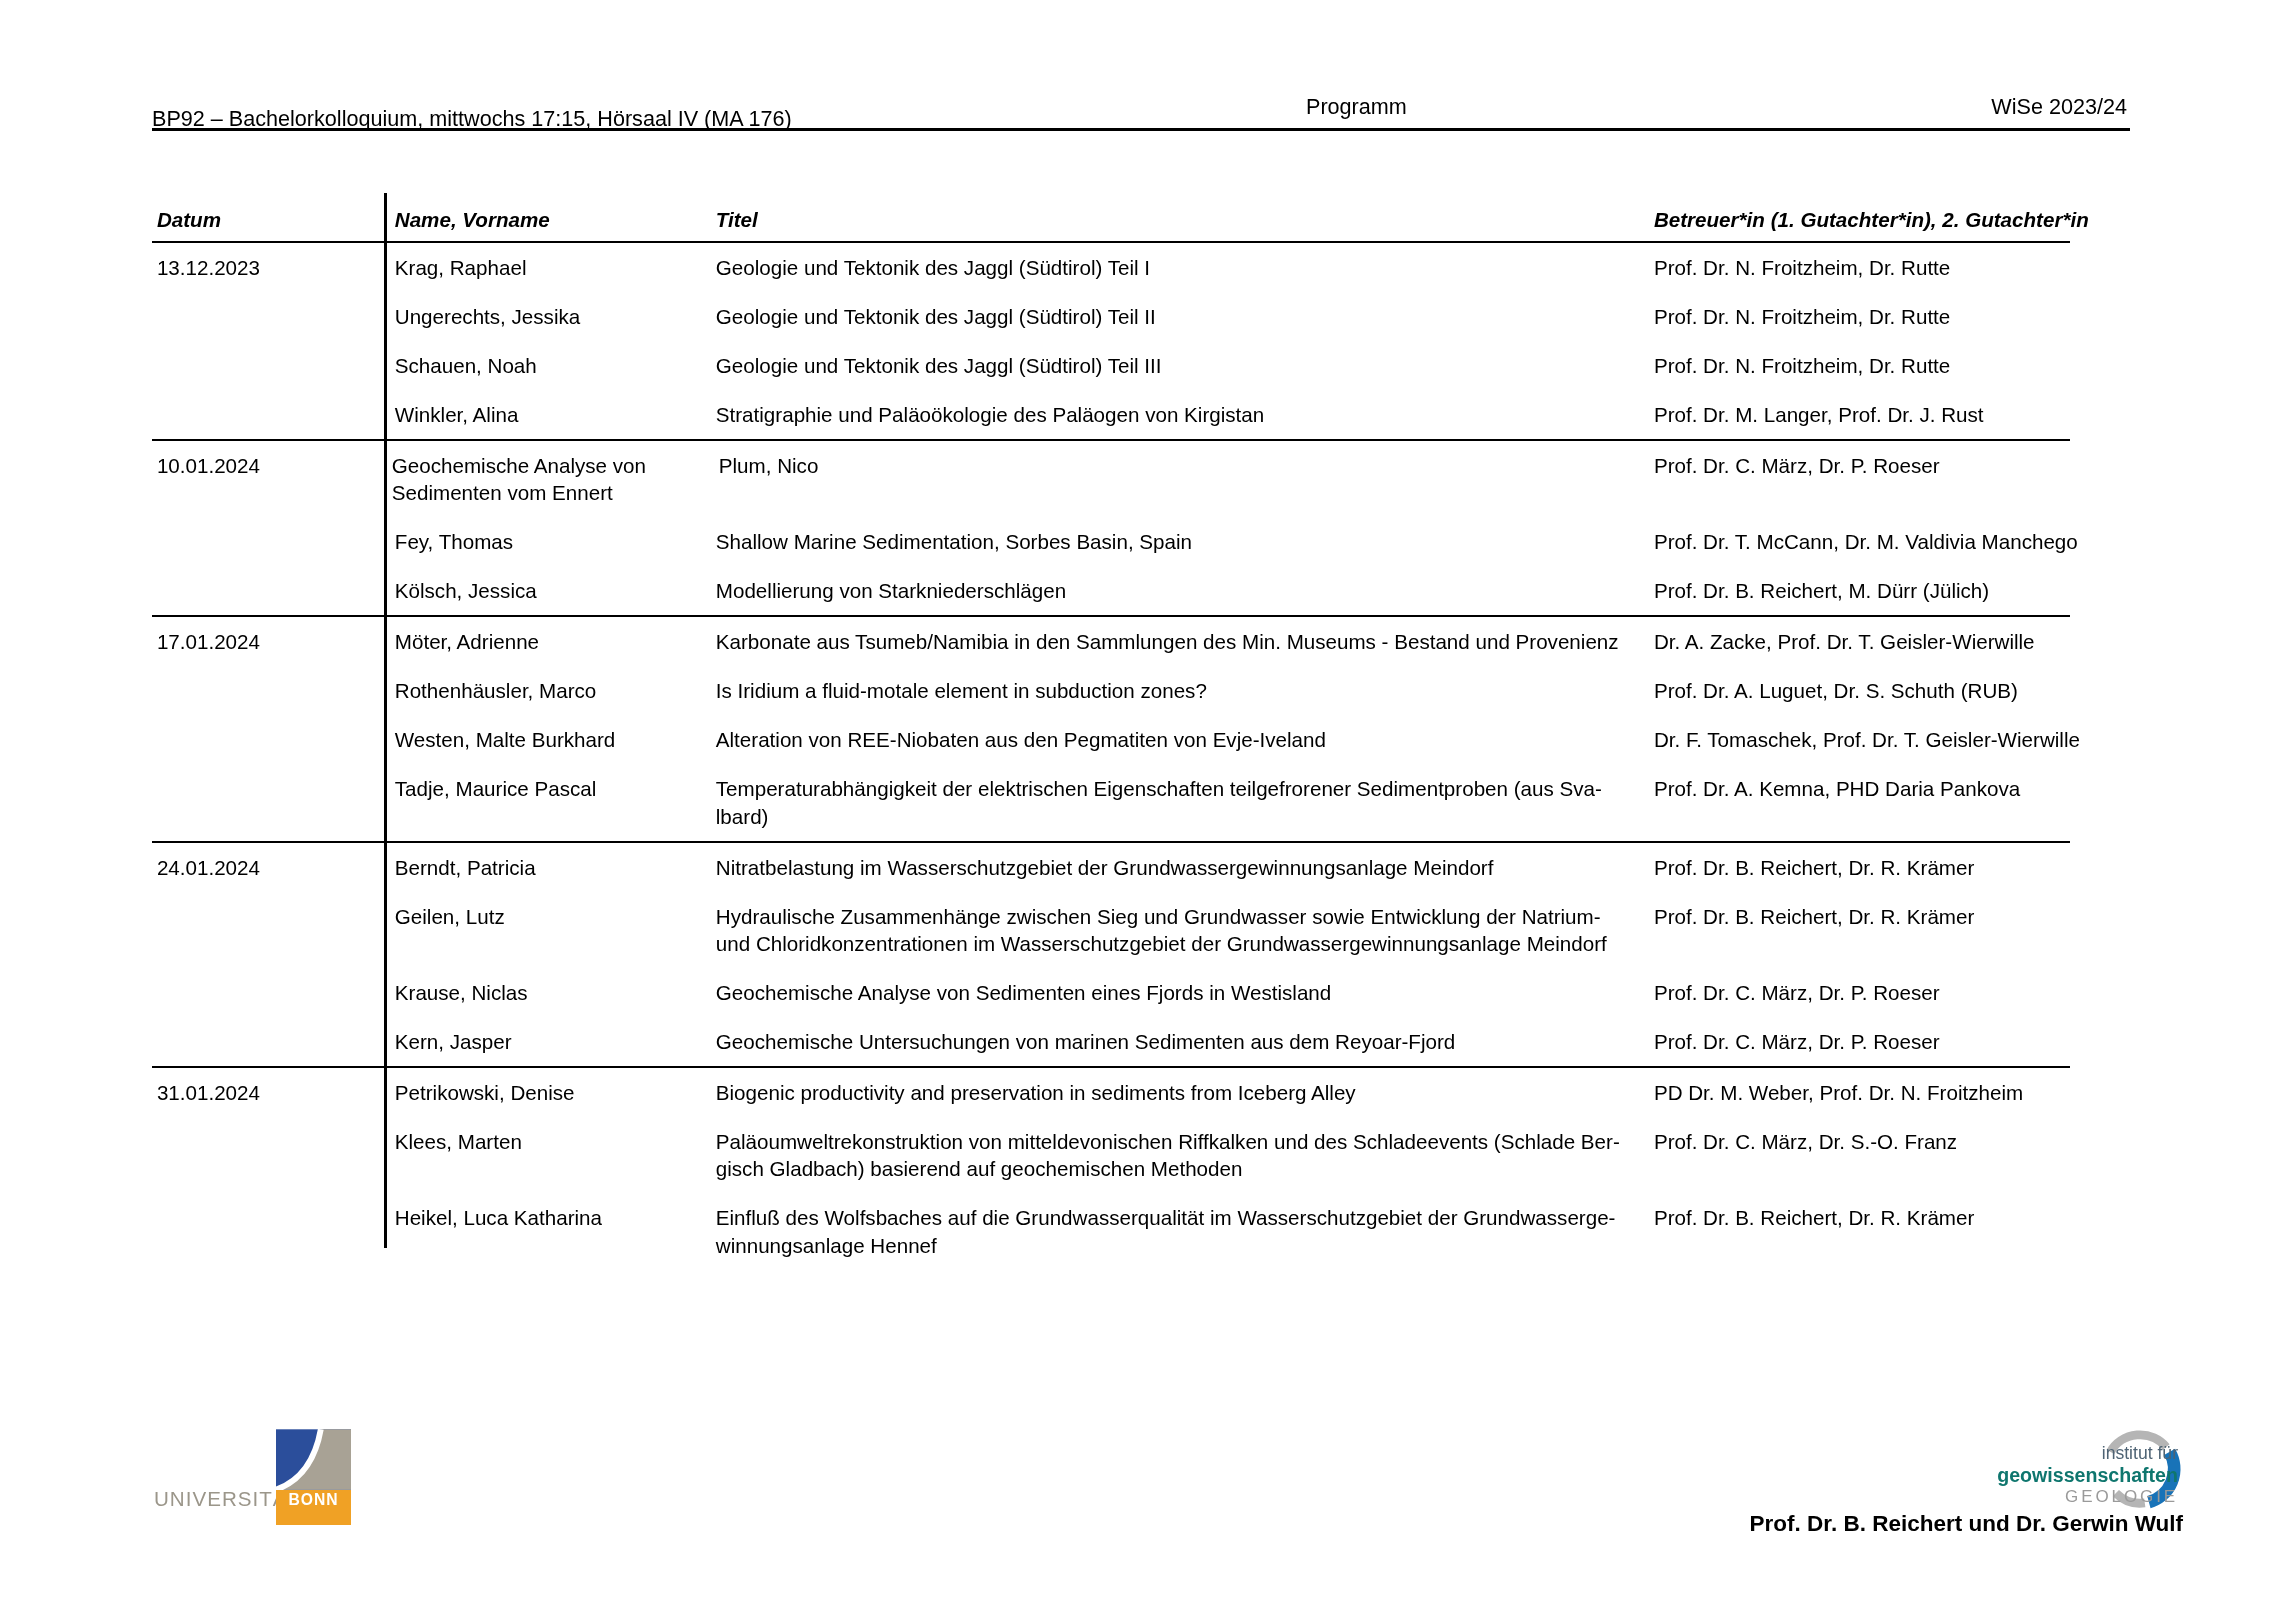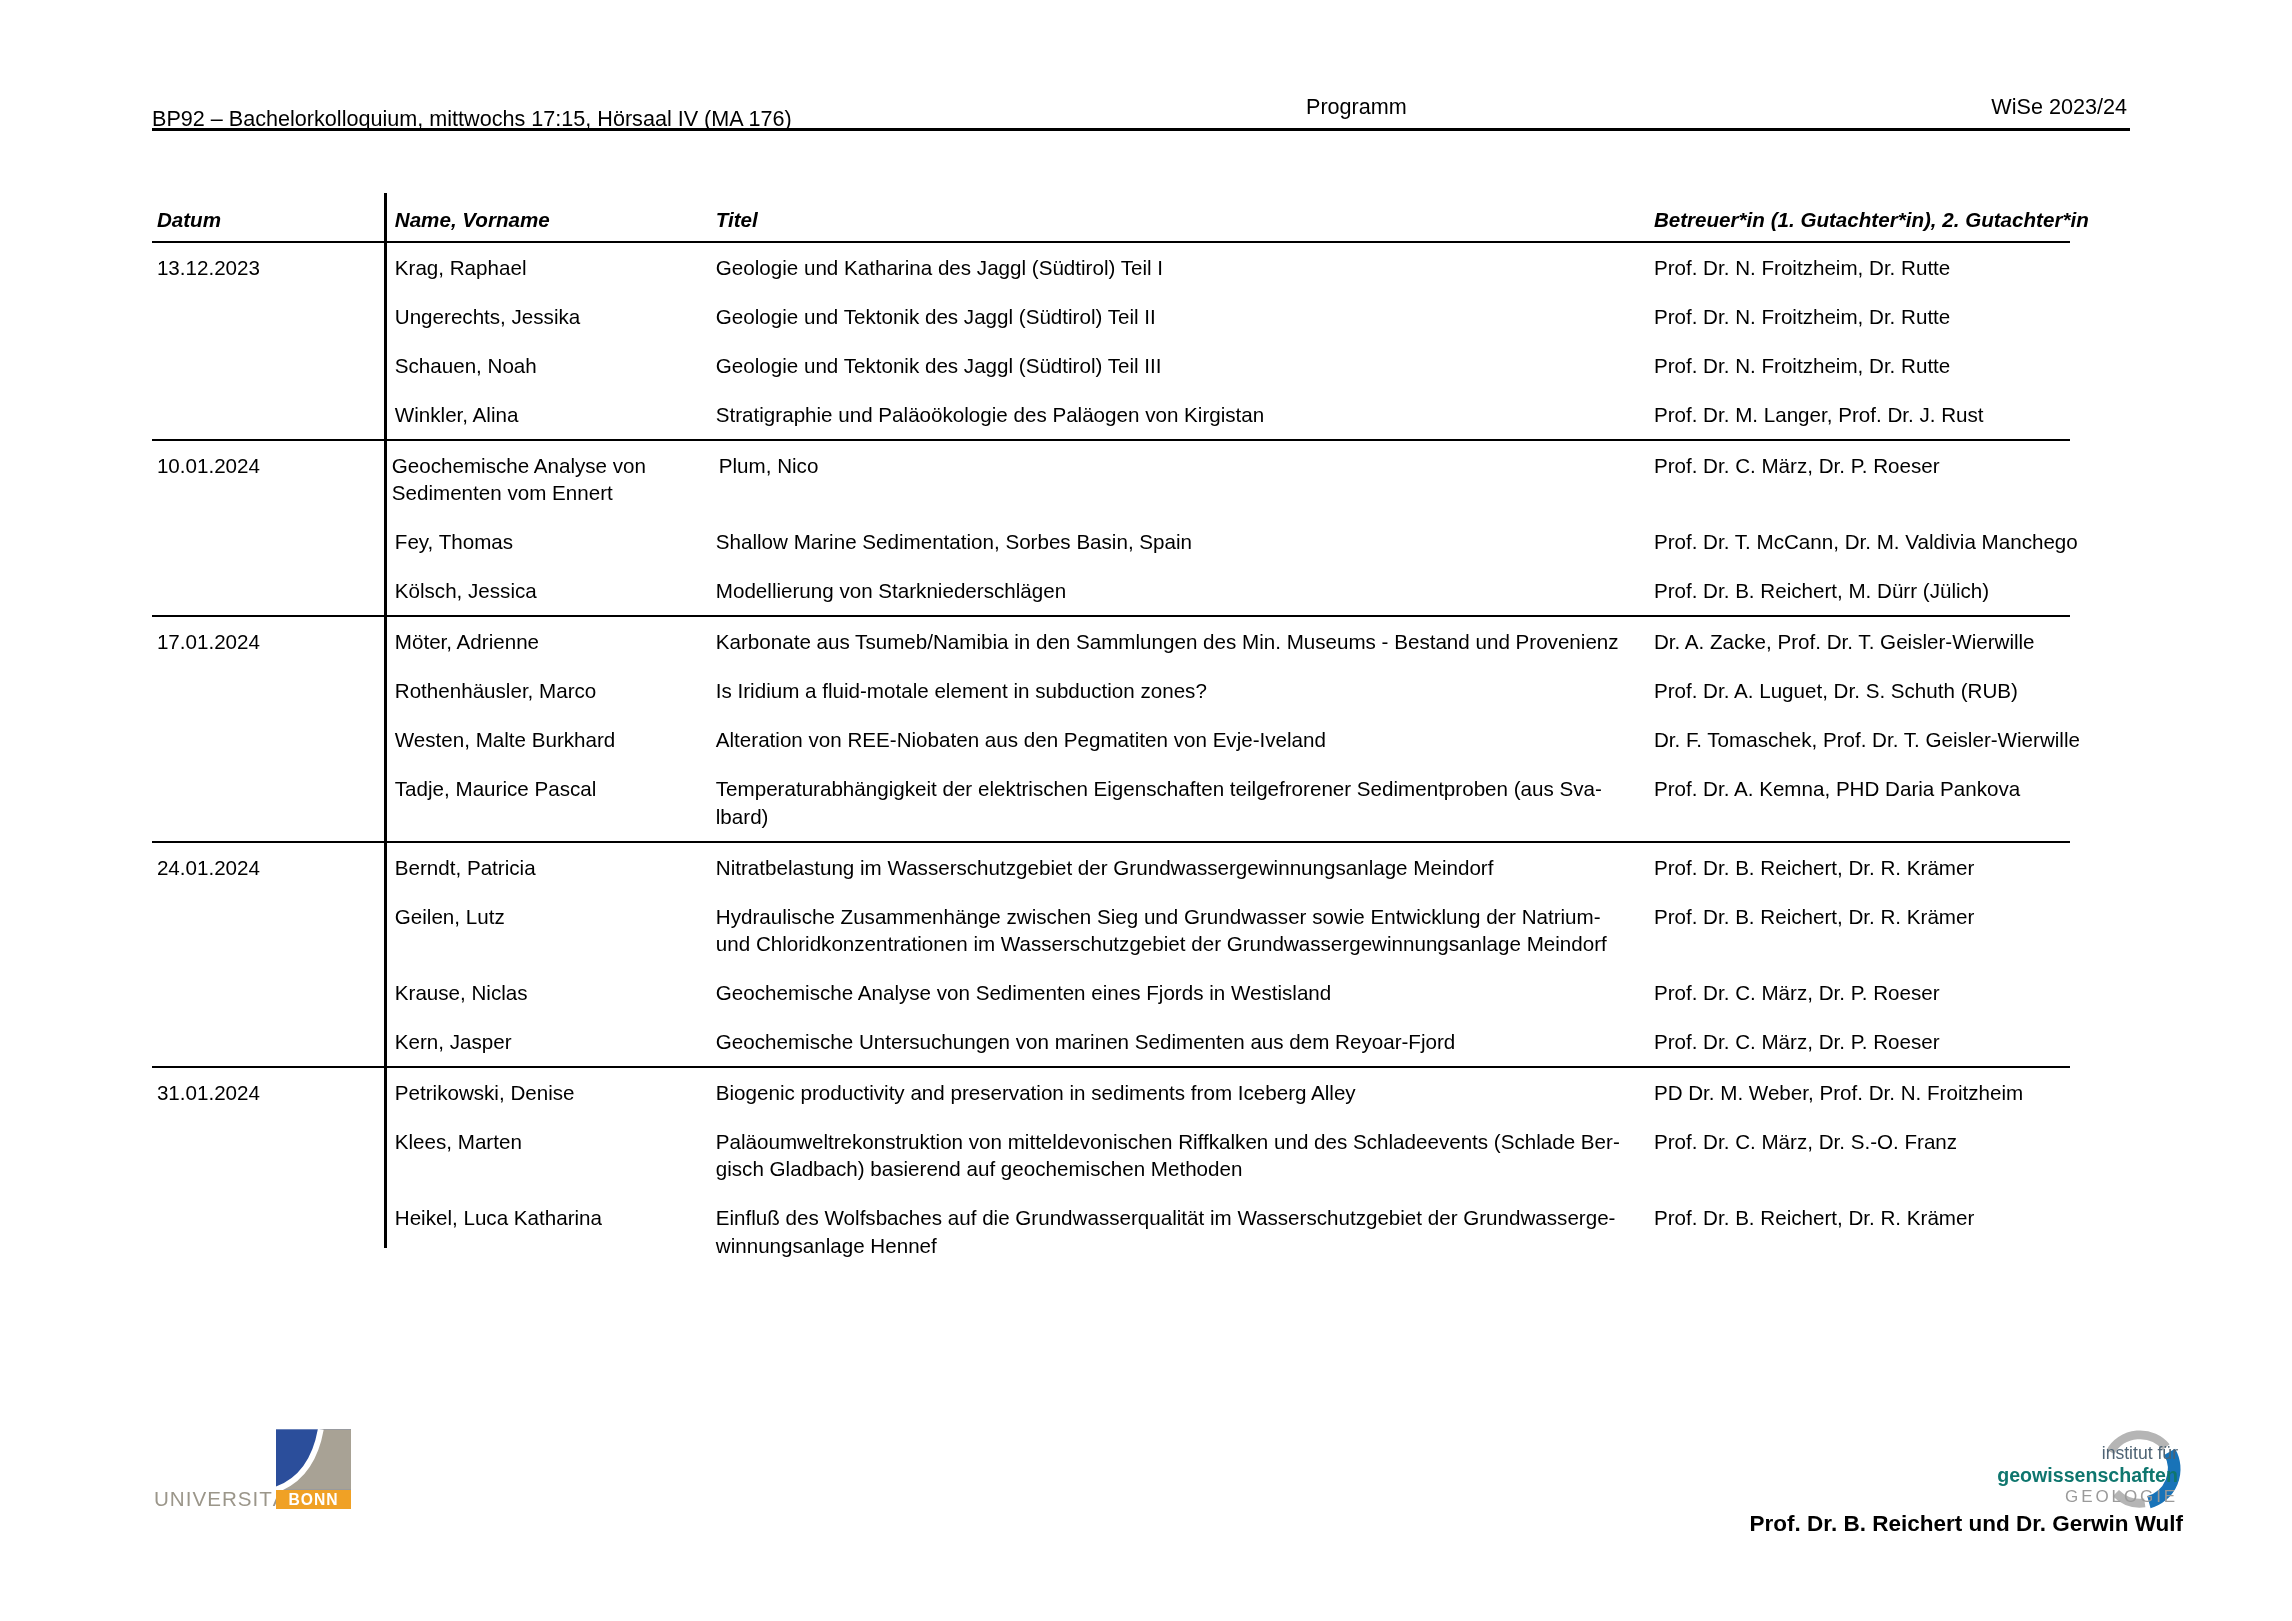--- a/index.html
+++ b/index.html
@@ -33,21 +33,21 @@
   .thead { border-bottom:2.9px solid #000; }
   .thead .c { font-weight:bold; padding-top:12.7px; padding-bottom:7.8px;font-style:italic; }
   .group { border-bottom:2.9px solid #000; }
   .group.last { border-bottom:none; }
   .vline { position:absolute; left:384px; top:193px; width:2.9px; height:1055px; background:#000; }
 
   
   .uni-text { position:absolute; left:154px; top:1487px; font-size:20.6px; letter-spacing:1px; color:#9b968a; white-space:nowrap; }
   .bonn-mark { position:absolute; left:276px; top:1429px; width:75px; }
   .bonn-mark svg { display:block; }
-  .bonn-bar { width:75px; height:19px; background:#F0A125; color:#ffffff; font-weight:bold; font-size:15.7px; letter-spacing:1px; text-align:center; line-height:19.6px; }
+  .bonn-bar { width:75px; height:35px; background:#F0A125; color:#ffffff; font-weight:bold; font-size:15.7px; letter-spacing:1px; text-align:center; line-height:19.6px; }
 
   
   .geo-logo { position:absolute; left:1982px; top:1443px; width:196px; text-align:right; z-index:2; }
   .geo-line1 { font-size:17.6px; color:#4e6374; line-height:20.6px; }
   .geo-line2 { font-size:19.6px; font-weight:bold; color:#0f766e; line-height:22.5px; white-space:nowrap; }
   .geo-line3 { font-size:17px; color:#9a9a9a; letter-spacing:2.9px; line-height:15.7px; margin-top:2.9px; }
   .geo-swoosh { position:absolute; left:2098px; top:1427px; z-index:1; }
 
   .credit { position:absolute; right:110px; top:1511px; font-size:22.5px; font-weight:bold; white-space:nowrap; }
 </style>
@@ -68,21 +68,21 @@
       <div class="c date">Datum</div>
       <div class="c name">Name, Vorname</div>
       <div class="c title">Titel</div>
       <div class="c sup">Betreuer*in (1. Gutachter*in), 2. Gutachter*in</div>
     </div>
 
     <div class="group">
       <div class="row">
         <div class="c date">13.12.2023</div>
         <div class="c name">Krag, Raphael</div>
-        <div class="c title">Geologie und Katharina des Jaggl (Südtirol) Teil I</div>
+        <div class="c title">Geologie und Tektonik des Jaggl (Südtirol) Teil I</div>
         <div class="c sup">Prof. Dr. N. Froitzheim, Dr. Rutte</div>
       </div>
       <div class="row">
         <div class="c date"></div>
         <div class="c name">Ungerechts, Jessika</div>
         <div class="c title">Geologie und Tektonik des Jaggl (Südtirol) Teil II</div>
         <div class="c sup">Prof. Dr. N. Froitzheim, Dr. Rutte</div>
       </div>
       <div class="row">
         <div class="c date"></div>

